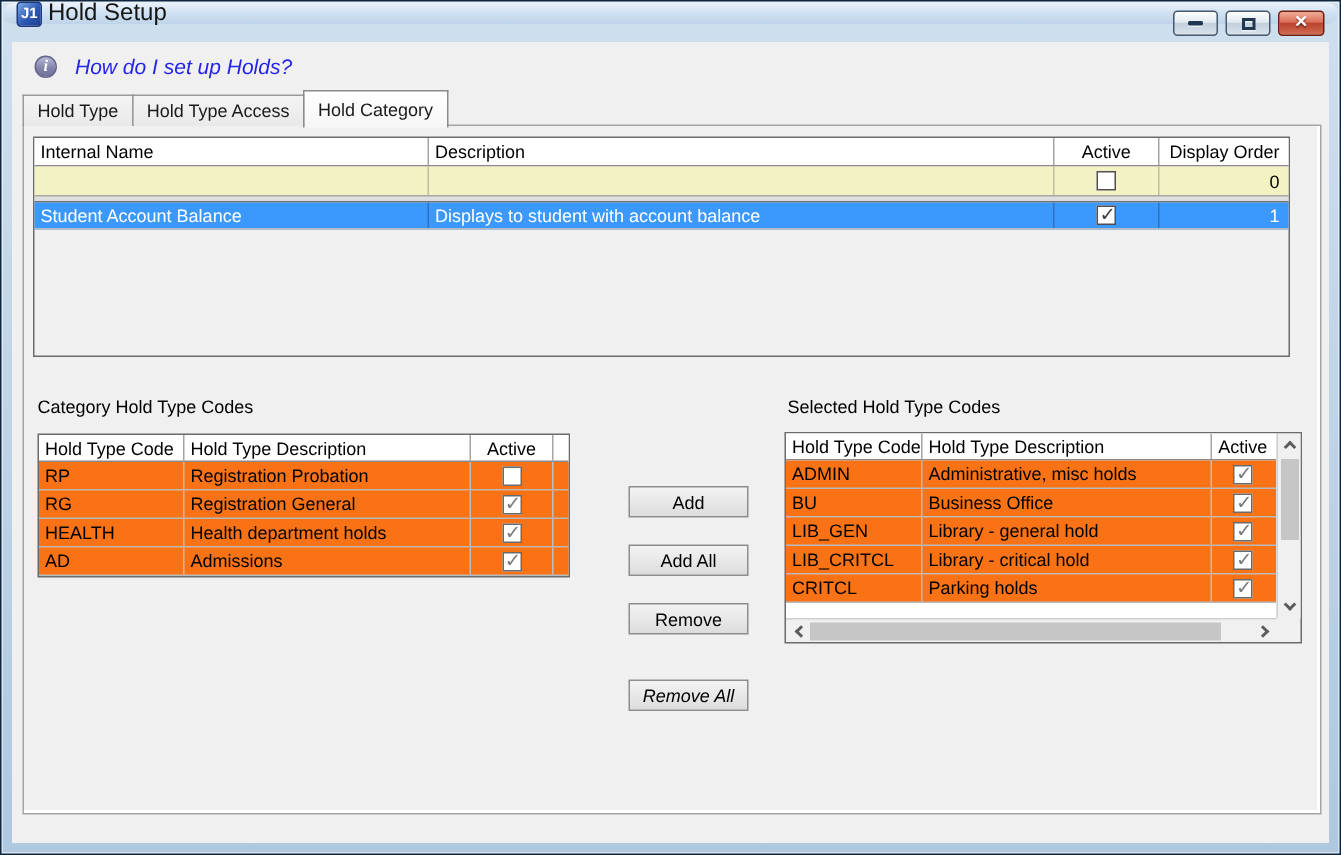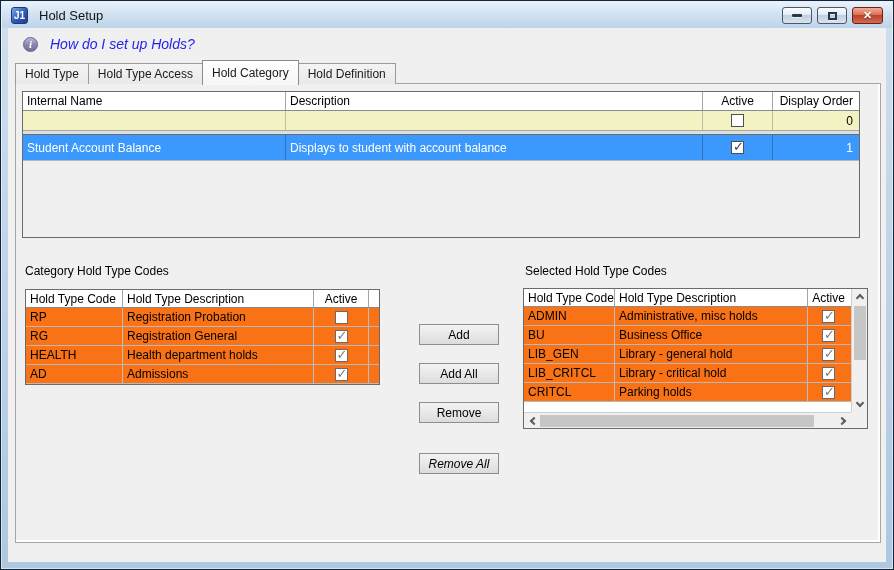--- a/index.html
+++ b/index.html
@@ -1,25 +1,25 @@
 <!DOCTYPE html>
 <html><head>
 <meta charset="utf-8">
 <style>
   html,body{margin:0;padding:0;background:#fff;font-family:"Liberation Sans",sans-serif;}
   *{box-sizing:border-box;}
   .window{position:relative;width:894px;height:570px;background:linear-gradient(#cfdfee,#aec8e0);
           border:1px solid #10263f;box-shadow:inset 0 0 0 1px rgba(255,255,255,.5);}
   
-  .titlebar{position:absolute;left:1px;top:1px;right:1px;height:26px;display:flex;align-items:center;
-            background:linear-gradient(#eaf2fb,#d2e2f2 45%,#bed4e9);}
+  .titlebar{position:absolute;left:1px;top:1px;right:1px;height:14px;display:flex;align-items:center;
+            background:linear-gradient(#eaf2fb,#d2e2f2 45%,#bed4e9);border-radius:9px;}
   .app-icon{width:17px;height:17px;margin-left:9px;border-radius:3px;color:#fff;font-size:10px;font-weight:bold;
             display:flex;align-items:center;justify-content:center;border:1px solid #1b3a7c;
             background:linear-gradient(135deg,#7aa9e6,#2d59b4 55%,#1d3f90);}
-  .title-text{margin-left:11px;font-size:13px;color:#151515;}
+  .title-text{margin-left:4px;font-size:16px;color:#151515;}
   .win-buttons{position:absolute;right:9px;top:5px;display:flex;gap:5px;}
   .win-btn{width:30px;height:17px;border:1px solid #46586c;border-radius:3px;display:flex;align-items:center;justify-content:center;
            background:linear-gradient(#fcfdfe,#e3ebf2 45%,#c2d0dd 50%,#d8e3ec);}
   .win-btn.close{width:31px;border-color:#6e1f12;background:linear-gradient(#f0ac97,#da6f58 45%,#bc432c 50%,#d16b52);}
   .glyph-min{width:10px;height:3px;background:#22384f;border-radius:1px;box-shadow:0 1px 0 rgba(255,255,255,.6);}
   .glyph-max{width:9px;height:8px;border:2px solid #22384f;box-shadow:0 1px 0 rgba(255,255,255,.5);}
   .glyph-close{color:#fff;font-size:11px;font-weight:bold;line-height:1;text-shadow:0 1px 1px rgba(0,0,0,.45);}
   
   .client{position:absolute;left:7px;top:27px;right:7px;bottom:7px;background:#f0f0f0;}
   .help-row{position:absolute;left:15px;top:6px;height:20px;display:flex;align-items:center;}
@@ -44,21 +44,21 @@
   .cb{width:13px;height:13px;background:#fff;border:1px solid #4f4f4f;margin:0 auto;position:relative;flex:none;}
   .cb.checked::after{content:"\2713";position:absolute;left:1px;top:-3px;font-size:13px;color:#3d3d3d;}
   .grid.dim .cb{border-color:#6a6a6a;}
   .grid.dim .cb.checked::after{color:#7a7a7a;}
   
   .main-grid{left:6px;top:7px;width:838px;height:147px;}
   .main-grid .g-header{height:19px;}
   .main-grid .filter-row{height:19px;background:#f2f2c2;border-bottom:none;}
   .main-grid .filter-row .cell{border-right:1px solid #bdbd9f;}
   .row-sep{height:5px;background:#dedede;border-top:1px solid #a8a8a8;border-bottom:1px solid #6e6e6e;}
-  .main-grid .data-row{height:26px;}
+  .main-grid .data-row{height:18px;}
   .main-grid .data-row.selected{background:#3b99fd;color:#fff;}
   .main-grid .data-row.selected .cell{color:#fff;border-right:1px solid rgba(0,0,0,.25);}
   .mg-c1{width:263px;}
   .mg-c2{width:417px;}
   .mg-c3{width:70px;justify-content:center;}
   .mg-c4{width:84px;justify-content:flex-end;border-right:none !important;}
   
   .section-label{position:absolute;font-size:12px;color:#000;}
   
   .avail-grid{left:9px;top:205px;width:355px;height:96px;}
@@ -117,21 +117,20 @@
 
     <div class="help-row">
       <span class="info-icon">i</span>
       <a class="help-link">How do I set up Holds?</a>
     </div>
 
     <div class="tabstrip">
       <div class="tab">Hold Type</div>
       <div class="tab">Hold Type Access</div>
       <div class="tab active">Hold Category</div>
-      <div class="tab">Hold Definition</div>
     </div>
 
     <div class="tab-panel">
 
       <div class="grid main-grid">
         <div class="g-row g-header">
           <div class="cell mg-c1">Internal Name</div>
           <div class="cell mg-c2">Description</div>
           <div class="cell mg-c3">Active</div>
           <div class="cell mg-c4">Display Order</div>

